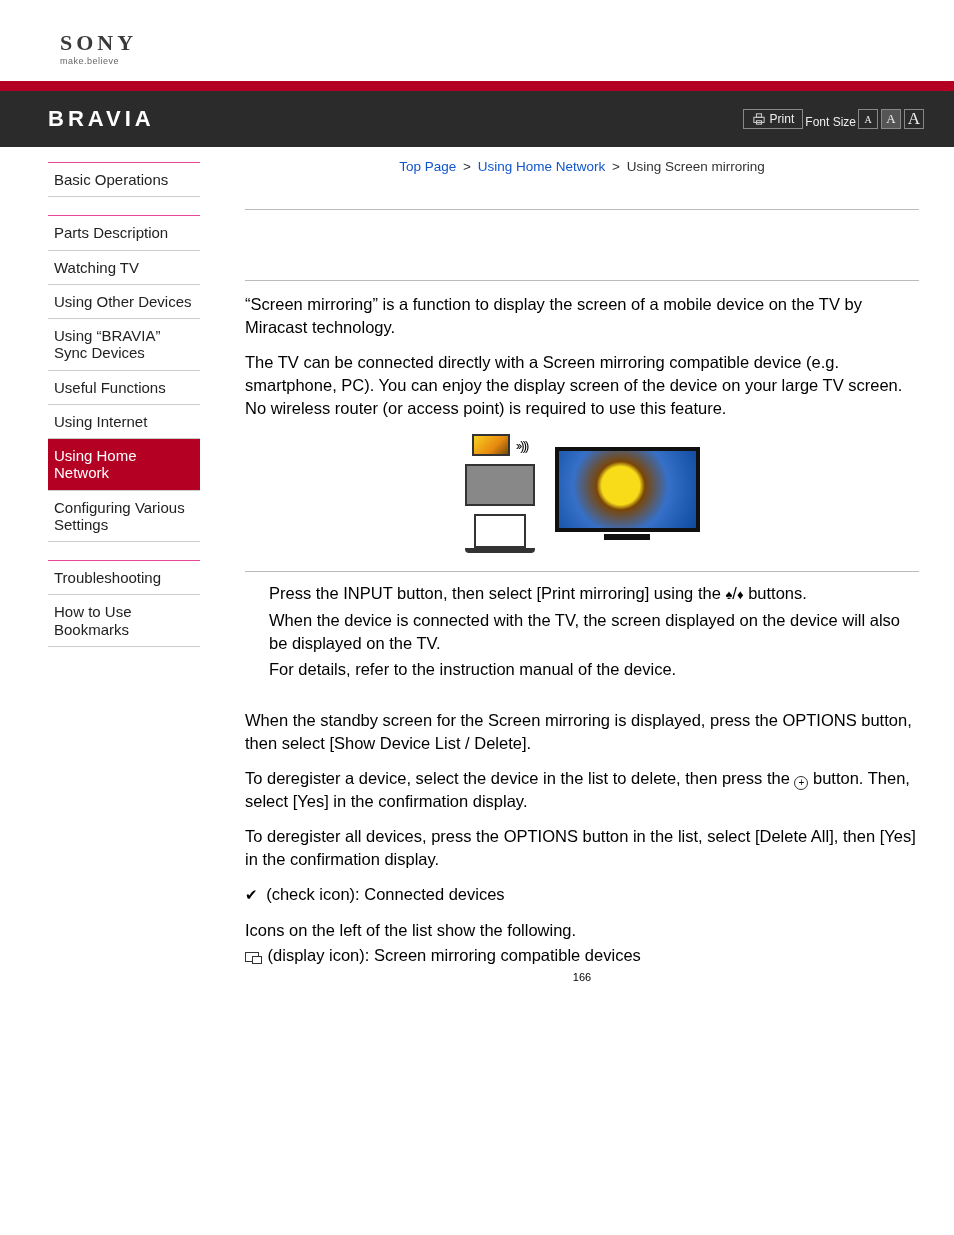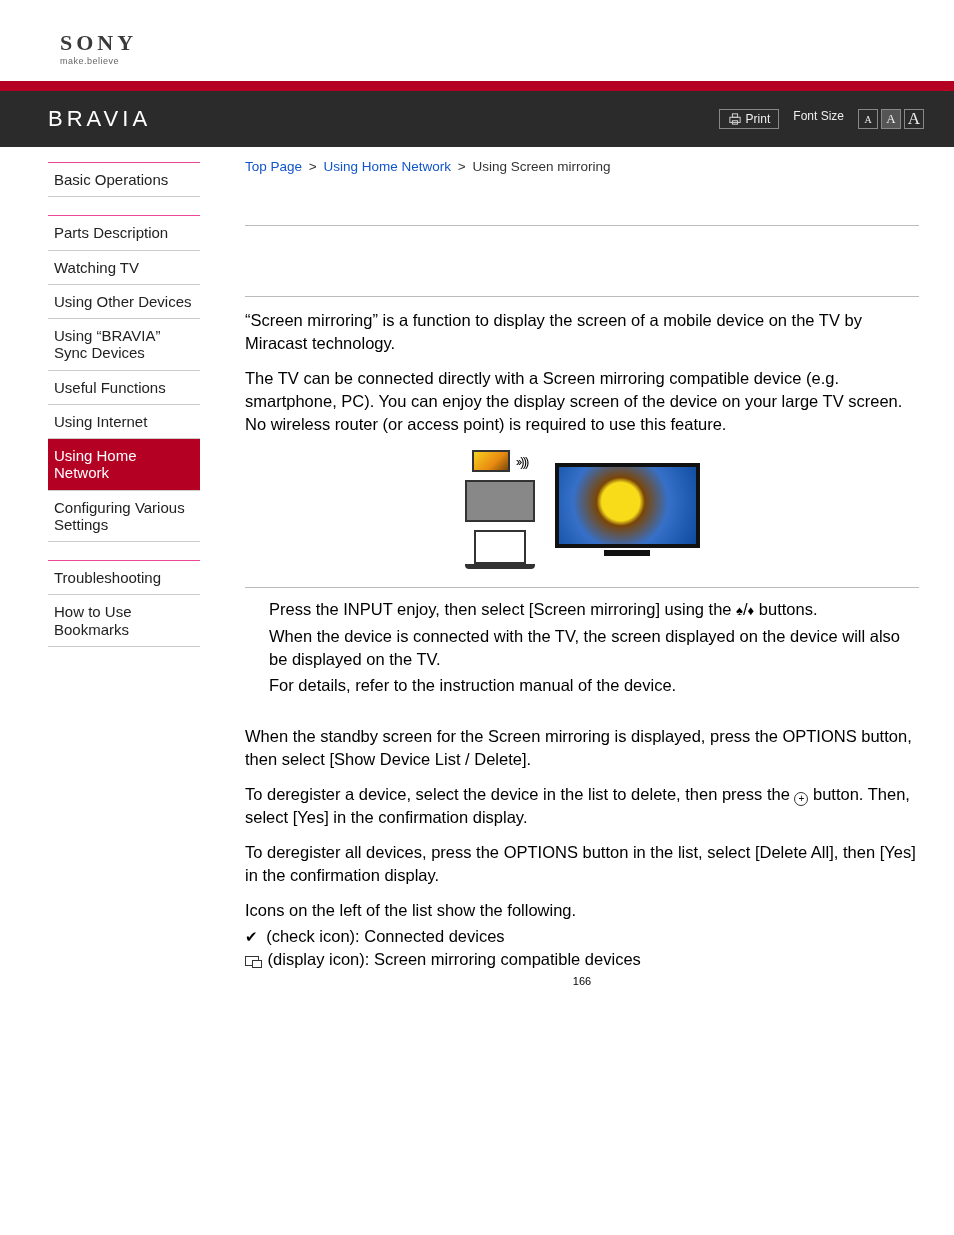--- a/index.html
+++ b/index.html
@@ -2,37 +2,37 @@
 <html><head>
 <meta charset="utf-8">
 <style>
 *{box-sizing:border-box;margin:0;padding:0}
 body{font-family:Arial,Helvetica,sans-serif;background:#fff;color:#000;width:954px}
 .logo-area{padding:30px 0 15px 60px}
 .sony-logo{font-family:Georgia,serif;font-weight:bold;font-size:22px;letter-spacing:4px;color:#3a3a3a}
 .tagline{font-size:9px;color:#666;letter-spacing:0.5px}
 .red-bar{height:10px;background:#b40023}
 .header-bar{background:#2b2b2b;height:56px;display:flex;justify-content:space-between;align-items:center;padding:0 30px 0 48px}
-.bravia-logo{color:#fff;font-size:22px;letter-spacing:4px;font-weight:400}
-.header-controls{display:flex;align-items:flex-start;gap:14px}
+.bravia-logo{color:#fff;font-size:22px;letter-spacing:4px;font-weight:700}
+.header-controls{display:flex;align-items:flex-end;gap:2px}
 .print-btn{display:flex;align-items:center;gap:4px;border:1px solid #888;padding:2px 8px;color:#eee;font-size:12px;cursor:pointer}
 .print-icon{width:14px;height:12px}
 .font-label{color:#eee;font-size:12px}
 .font-btns{display:flex;gap:3px}
 .font-btn{border:1px solid #888;color:#eee;width:20px;height:20px;display:flex;align-items:center;justify-content:center;cursor:pointer;font-family:Georgia,serif}
 .font-btn.sm{font-size:10px}
 .font-btn.md{font-size:13px;background:#555}
 .font-btn.lg{font-size:17px}
 .layout{display:flex}
 .sidebar{width:225px;padding:15px 25px 0 48px;flex-shrink:0}
 .nav-group{margin-bottom:18px;border-top:1px solid #ec4899}
 .nav-item{border-bottom:1px solid #ccc;padding:8px 6px;font-size:15px;color:#222;cursor:pointer;line-height:1.15}
 .nav-item.active{background:#b40023;color:#fff}
 .content{flex:1;padding:12px 35px 20px 20px}
-.breadcrumb{text-align:left;font-size:13.5px;margin-bottom:51px}
+.breadcrumb{text-align:center;font-size:13.5px;margin-bottom:35px}
 .breadcrumb a{color:#1155cc;text-decoration:none}
 .breadcrumb .sep{color:#333;margin:0 3px}
 .breadcrumb .cur{color:#333}
 hr.sep-line{border:none;border-top:1px solid #bbb;margin:0}
 .spacer{height:70px}
 .body-text{font-size:16.5px;line-height:1.4;margin:12px 0}
 .diagram-row{display:flex;justify-content:center;align-items:center;gap:20px;margin:14px 0 18px}
 .dev-col{display:flex;flex-direction:column;gap:8px;align-items:center}
 .phone-dev{display:flex;align-items:center;gap:6px}
 .phone-box{width:38px;height:22px;border:2px solid #333;background:linear-gradient(135deg,#f6d020 0%,#e88a10 60%,#7b4a0a 100%)}
@@ -132,26 +132,26 @@
       </div>
       <div class="tv-wrap">
         <div class="tv-screen"></div>
         <div class="tv-stand"></div>
       </div>
     </div>
 
     <hr class="sep-line">
 
     <div class="step-block">
-      <p><span>Press the INPUT enjoy, then select [Screen mirroring] using the </span><span class="arrow-icon">♠</span>/<span class="arrow-icon">♦</span><span> buttons.</span></p>
+      <p><span>Press the INPUT button, then select [Print mirroring] using the </span><span class="arrow-icon">♠</span>/<span class="arrow-icon">♦</span><span> buttons.</span></p>
       <p>When the device is connected with the TV, the screen displayed on the device will also be displayed on the TV.</p>
       <p>For details, refer to the instruction manual of the device.</p>
     </div>
 
     <p class="body-text">When the standby screen for the Screen mirroring is displayed, press the OPTIONS button, then select [Show Device List / Delete].</p>
     <p class="body-text"><span>To deregister a device, select the device in the list to delete, then press the </span><span class="circ-plus">+</span><span> button. Then, select [Yes] in the confirmation display.</span></p>
     <p class="body-text">To deregister all devices, press the OPTIONS button in the list, select [Delete All], then [Yes] in the confirmation display.</p>
+    <p class="body-text" style="margin:0"><span class="check-icon">✔</span><span> (check icon): Connected devices</span></p>
     <p class="body-text" style="margin-bottom:2px">Icons on the left of the list show the following.</p>
-    <p class="body-text" style="margin:0"><span class="check-icon">✔</span><span> (check icon): Connected devices</span></p>
     <p class="body-text" style="margin:0"><span class="disp-icon"></span><span> (display icon): Screen mirroring compatible devices</span></p>
     <div class="page-num">166</div>
   </div>
 </div>
 
 </body></html>

